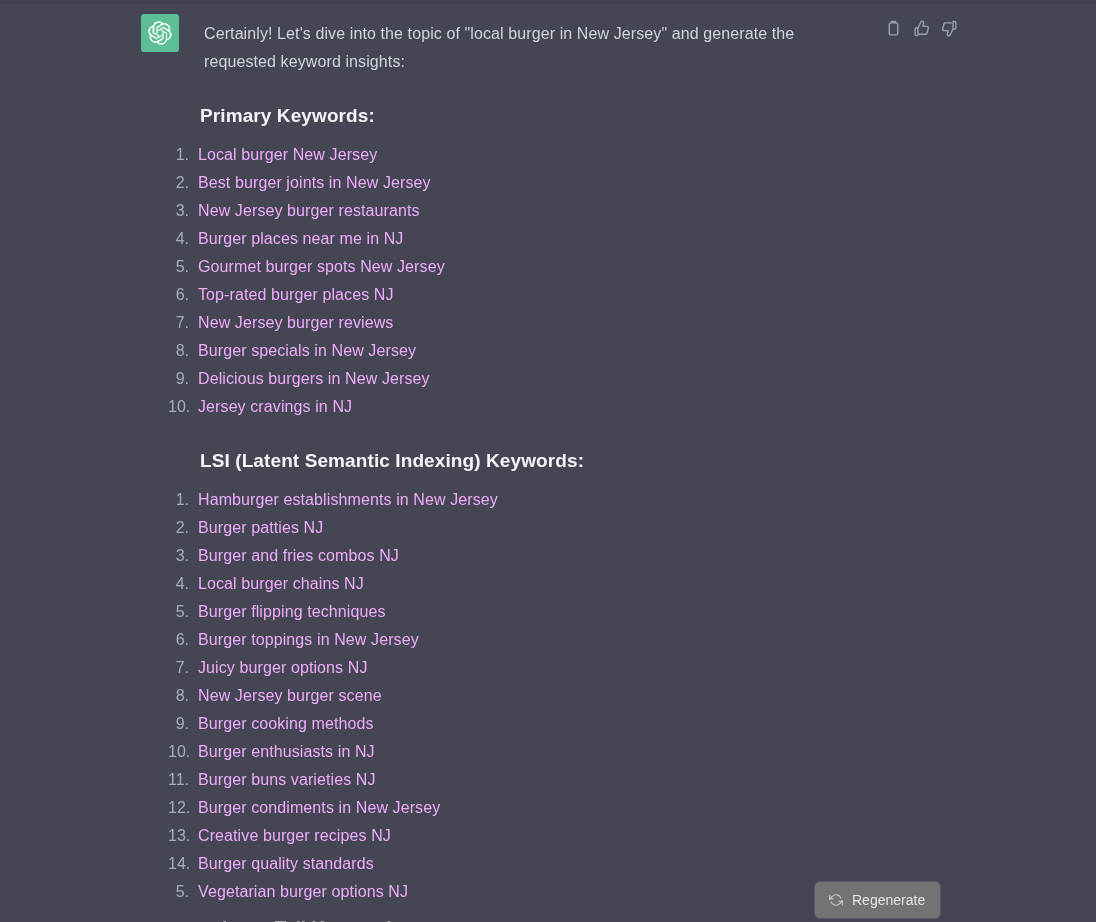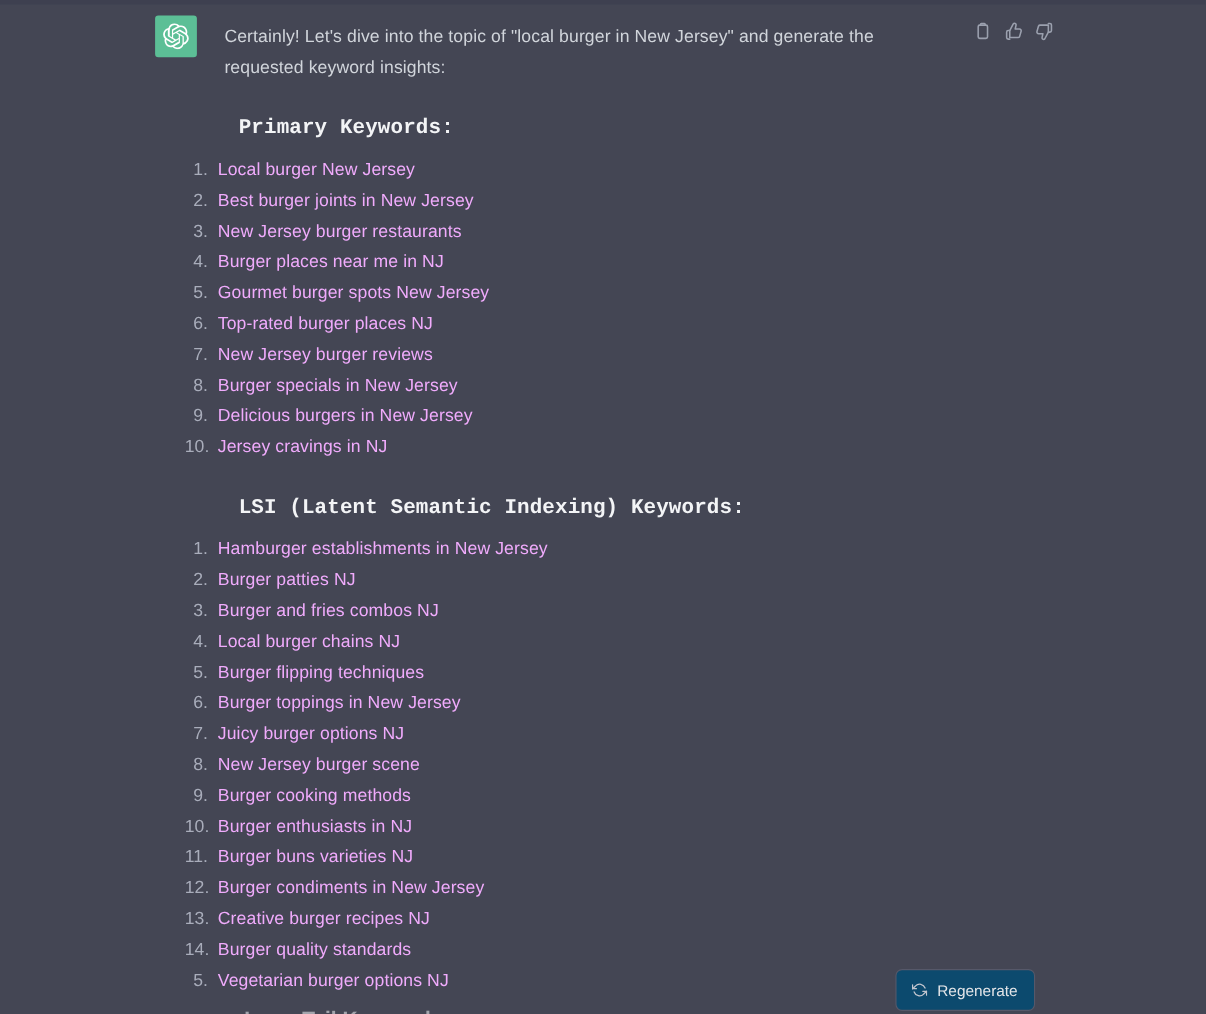--- a/index.html
+++ b/index.html
@@ -74,27 +74,26 @@
 
   .intro-paragraph {
     margin: 4px;
     color: #d1d5db;
     font-size: 16px;
     line-height: 28px;
     letter-spacing: 0.1px;
   }
 
   .section-heading {
-    margin: 27px 0 0 17px;
+    margin: 27px 0 0 0;
     font-size: 19px;
     line-height: 26px;
     font-weight: bold;
     color: #f3f4f6;
     letter-spacing: 0.1px;
-    font-family: Liberation Mono, monospace;
   }
 
   ol.keyword-list {
     list-style: none;
     margin: 12px 0 0 0;
     padding: 0;
   }
 
   ol.keyword-list li {
     display: flex;
@@ -147,21 +146,21 @@
   .regenerate-wrap {
     position: absolute;
     left: 814px;
     top: 881px;
     z-index: 5;
   }
   .regenerate-btn {
     display: flex;
     align-items: center;
     gap: 9px;
-    background: #0c4a6e;
+    background: #737373;
     border: 1px solid #565869;
     border-radius: 6px;
     color: #e3e5e8;
     font-size: 14px;
     font-family: "Liberation Sans", sans-serif;
     padding: 9px 15px 9px 13px;
     cursor: pointer;
     box-shadow: 0 0 0 0 rgba(0,0,0,0);
     line-height: 18px;
   }

